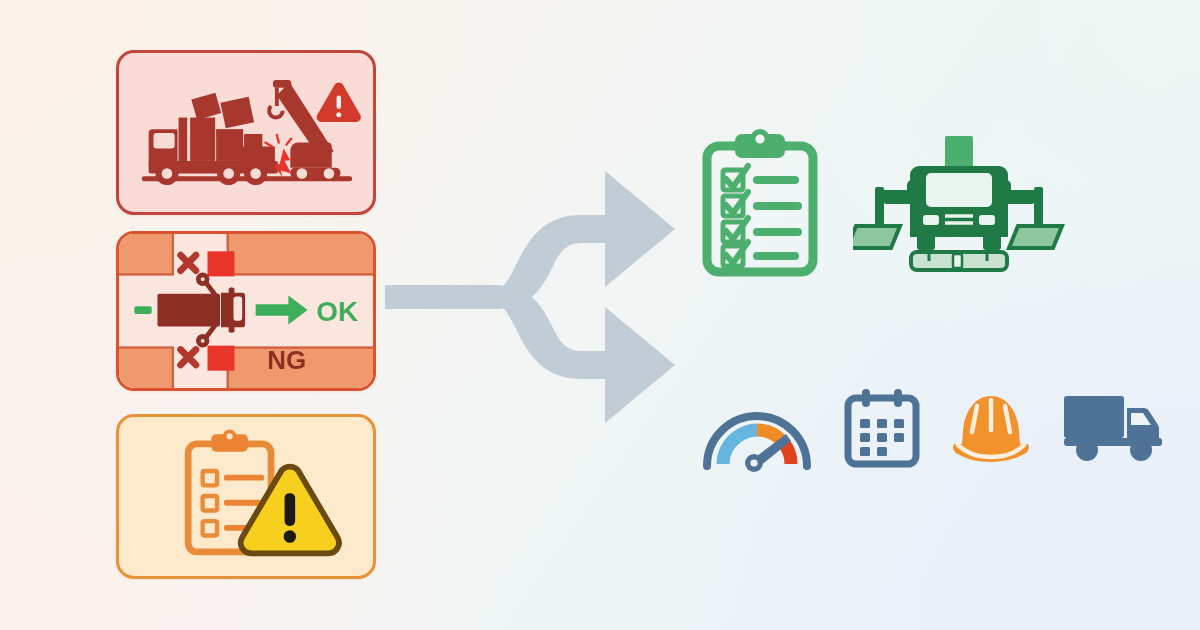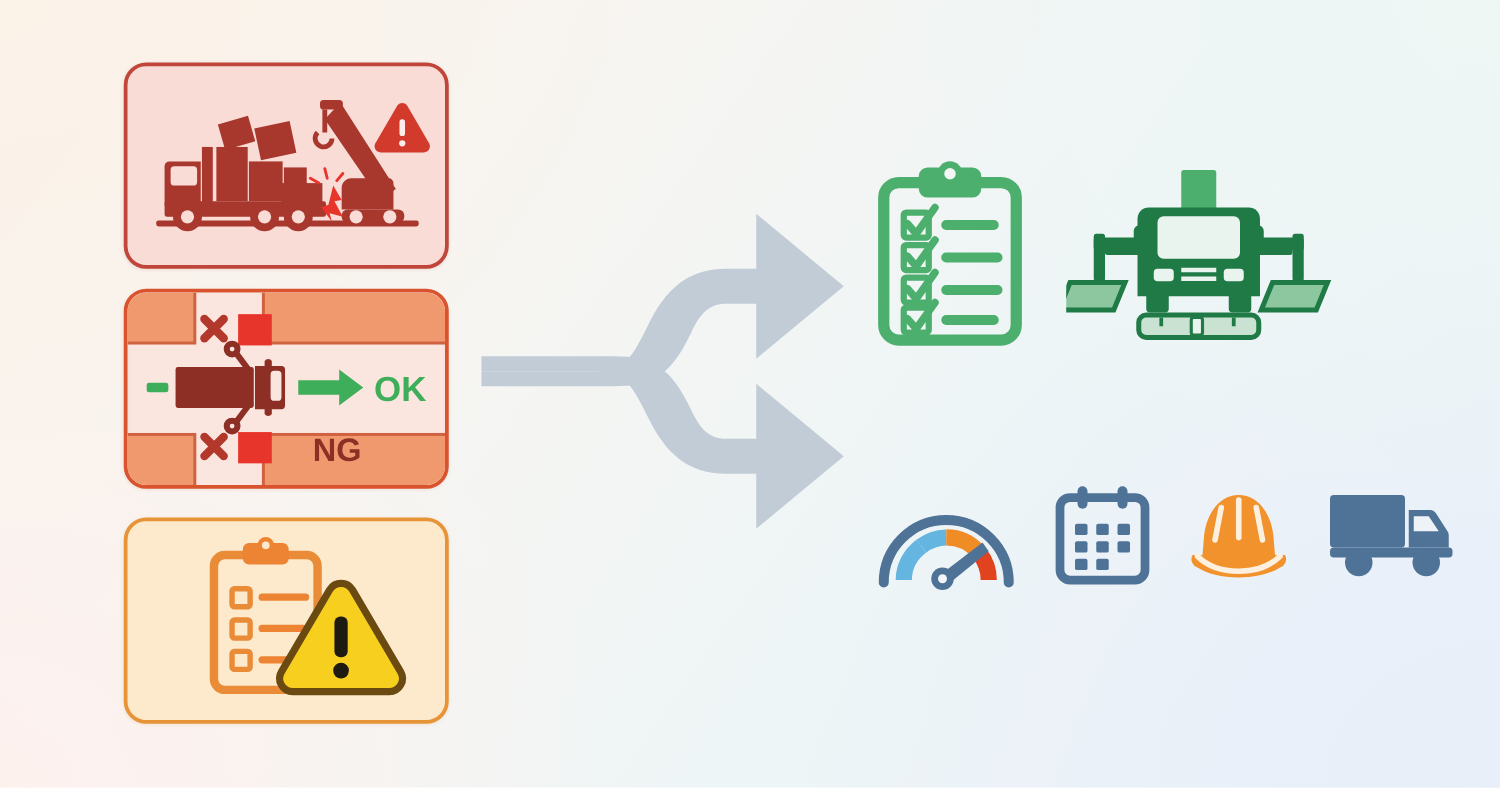--- a/index.html
+++ b/index.html
@@ -12,21 +12,21 @@
       radial-gradient(ellipse 820px 720px at 100% 0%, #eef7f4 0%, rgba(238,247,244,0) 60%),
       radial-gradient(ellipse 820px 700px at 0% 100%, #fdf1ee 0%, rgba(253,241,238,0) 60%),
       radial-gradient(ellipse 900px 760px at 100% 100%, #e9eff9 0%, rgba(233,239,249,0) 62%),
       linear-gradient(125deg,#faf3ec 0%,#f6f5f2 34%,#eef5f6 62%,#eaf0f9 100%);
     position:relative;
   }
   .stage{ position:absolute; inset:0; }
 
   
   .card{
-    position:absolute; left:99px; width:260px;
+    position:absolute; left:116px; width:260px;
     border-radius:18px; border:3px solid #000;
     overflow:hidden;
   }
   #card-hazard  { top:50px;  height:165px; background:#fadcd7; border-color:#c0453a;
                   box-shadow:0 1px 3px rgba(140,40,30,.10); }
   #card-okng    { top:231px; height:160px; background:#f8e2da; border-color:#d9532f;
                   box-shadow:0 1px 3px rgba(170,70,30,.10); }
   #card-check   { top:414px; height:165px; background:#fdeacd; border-color:#e79337;
                   box-shadow:0 1px 3px rgba(180,110,30,.10); }
   .card svg{ display:block; width:100%; height:100%; }

